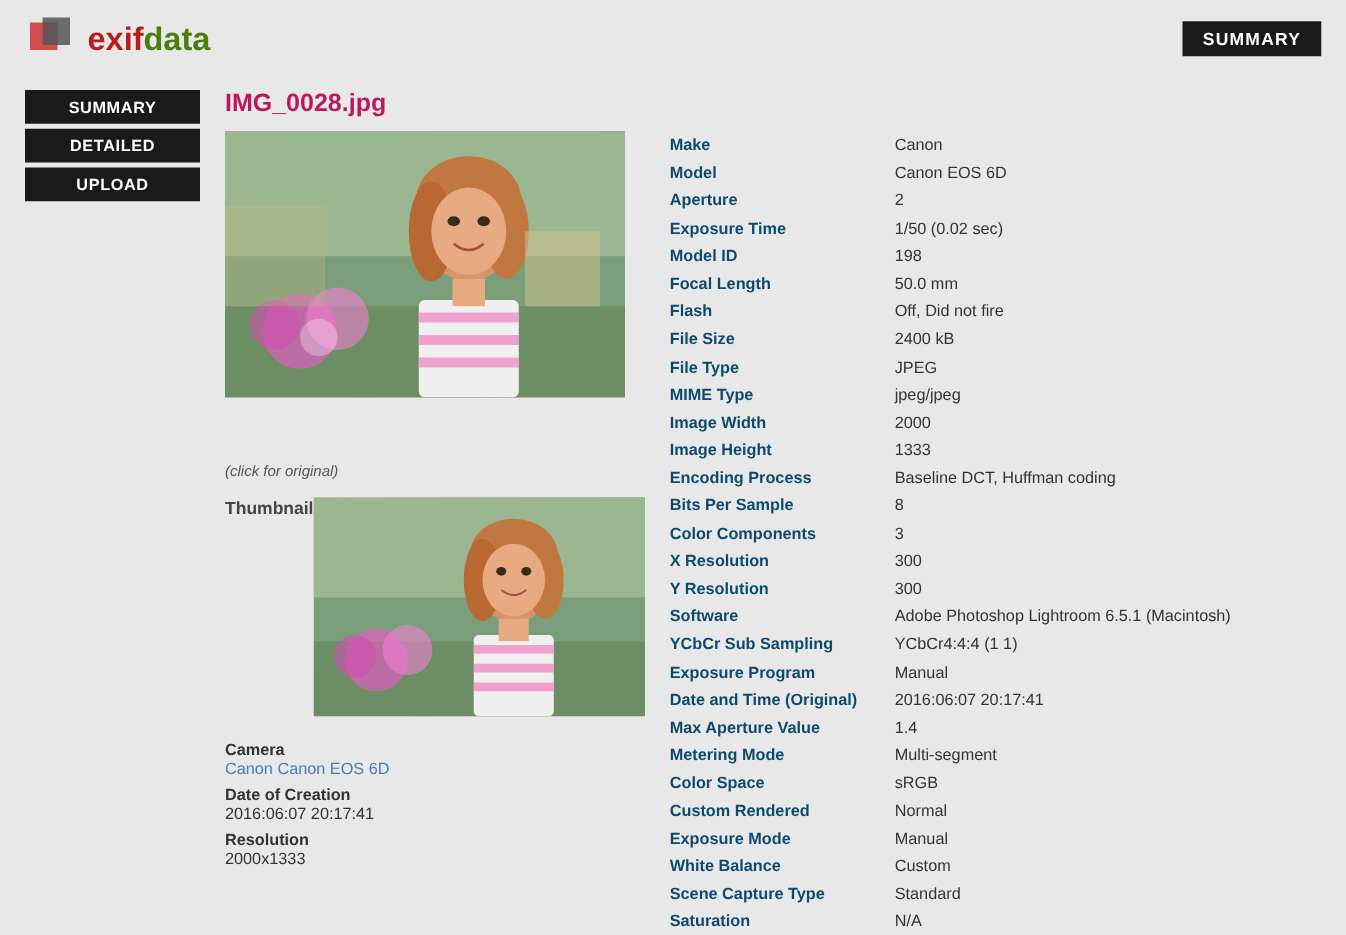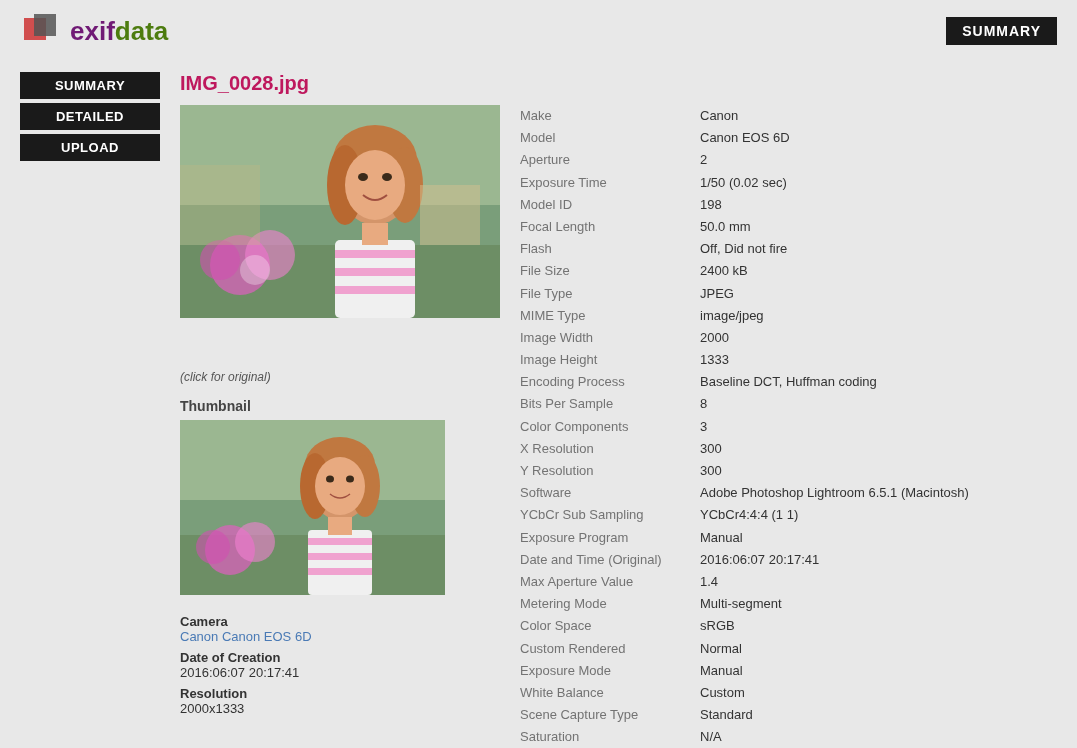--- a/index.html
+++ b/index.html
@@ -28,21 +28,21 @@
       align-items: center;
       gap: 8px;
     }
     .logo-text {
       font-size: 26px;
       font-weight: normal;
       color: #333;
     }
     .logo-text span.exif {
       font-weight: bold;
-      color: #701a75;
+      color: #b91c1c;
     }
     .logo-text span.data {
       font-weight: bold;
       color: #4d7c0f;
     }
     .summary-badge {
       background: #1a1a1a;
       color: #fff;
       font-size: 14px;
       font-weight: bold;
@@ -99,21 +99,21 @@
     }
     
     .click-link {
       color: #555;
       font-style: italic;
       font-size: 12px;
       margin-top: 4px;
     }
     .thumbnail-section {
       display: flex;
-      flex-direction: column;
+      flex-direction: row;
     }
     .thumbnail-label {
       font-size: 14px;
       font-weight: bold;
       color: #444;
       margin-bottom: 6px;
     }
     .thumbnail-image {
       width: 265px;
       height: 175px;
@@ -147,22 +147,22 @@
       width: 100%;
       border-collapse: collapse;
     }
     .exif-table tr td {
       padding: 2px 6px 2px 0;
       vertical-align: top;
       font-size: 13px;
       line-height: 1.4;
     }
     .exif-table tr td:first-child {
-      font-weight: normal;
-      color: #737373;
+      font-weight: bold;
+      color: #0c4a6e;
       white-space: nowrap;
       width: 180px;
       padding-right: 20px;
     }
     .exif-table tr td:last-child {
       color: #333;
     }
     .content-row {
       display: flex;
       gap: 20px;
@@ -324,21 +324,21 @@
                 <tr>
                   <td>File Size</td>
                   <td>2400 kB</td>
                 </tr>
                 <tr>
                   <td>File Type</td>
                   <td>JPEG</td>
                 </tr>
                 <tr>
                   <td>MIME Type</td>
-                  <td>image/jpeg</td>
+                  <td>jpeg/jpeg</td>
                 </tr>
                 <tr>
                   <td>Image Width</td>
                   <td>2000</td>
                 </tr>
                 <tr>
                   <td>Image Height</td>
                   <td>1333</td>
                 </tr>
                 <tr>

